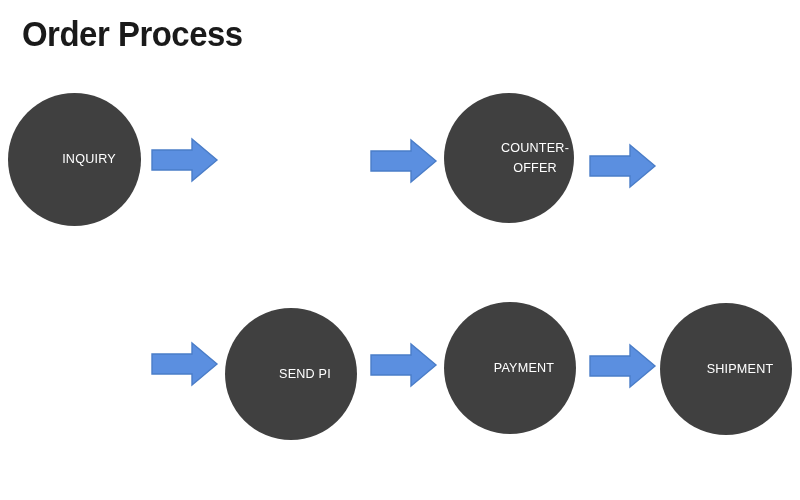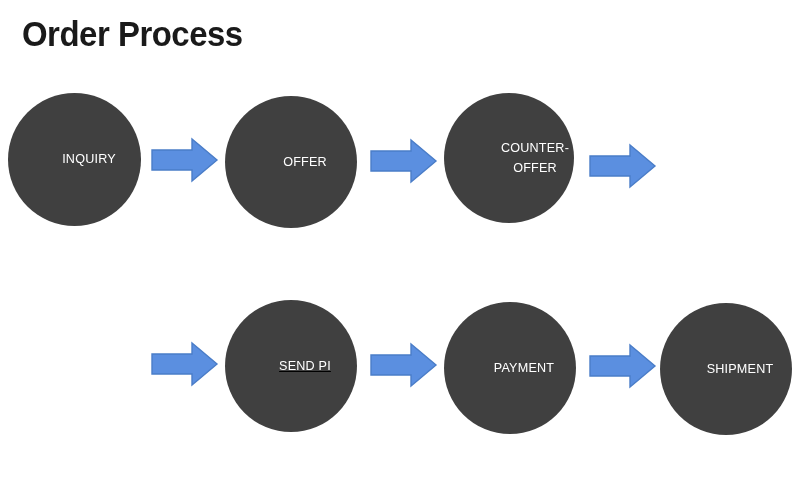--- a/index.html
+++ b/index.html
@@ -78,23 +78,20 @@
   <div class="node" style="left:8px; top:93px; width:133px; height:133px;">
     <span class="node-label nobreak">INQUIRY</span>
   </div>
 
   <div class="arrow" style="left:152px; top:139px; width:65px; height:42px;">
     <svg width="65" height="42" viewBox="0 0 65 42">
       <polygon points="0,11 40,11 40,0 65,21 40,42 40,31 0,31" fill="#5b8fe0" stroke="#4a7dc8" stroke-width="1.4"></polygon>
     </svg>
   </div>
 
-  <div class="node" style="left:225px; top:96px; width:132px; height:132px;">
-    <span class="node-label nobreak">OFFER</span>
-  </div>
 
   <div class="arrow" style="left:371px; top:140px; width:65px; height:42px;">
     <svg width="65" height="42" viewBox="0 0 65 42">
       <polygon points="0,11 40,11 40,0 65,21 40,42 40,31 0,31" fill="#5b8fe0" stroke="#4a7dc8" stroke-width="1.4"></polygon>
     </svg>
   </div>
 
   <div class="node" style="left:444px; top:93px; width:130px; height:130px;">
     <span class="node-label hyphen">COUNTER-OFFER</span>
   </div>
@@ -105,21 +102,21 @@
     </svg>
   </div>
 
 
   <div class="arrow" style="left:152px; top:343px; width:65px; height:42px;">
     <svg width="65" height="42" viewBox="0 0 65 42">
       <polygon points="0,11 40,11 40,0 65,21 40,42 40,31 0,31" fill="#5b8fe0" stroke="#4a7dc8" stroke-width="1.4"></polygon>
     </svg>
   </div>
 
-  <div class="node" style="left:225px; top:300px; width:132px; height:132px;text-decoration:underline;">
+  <div class="node" style="left:225px; top:308px; width:132px; height:132px;">
     <span class="node-label nobreak">SEND PI</span>
   </div>
 
   <div class="arrow" style="left:371px; top:344px; width:65px; height:42px;">
     <svg width="65" height="42" viewBox="0 0 65 42">
       <polygon points="0,11 40,11 40,0 65,21 40,42 40,31 0,31" fill="#5b8fe0" stroke="#4a7dc8" stroke-width="1.4"></polygon>
     </svg>
   </div>
 
   <div class="node" style="left:444px; top:302px; width:132px; height:132px;">

